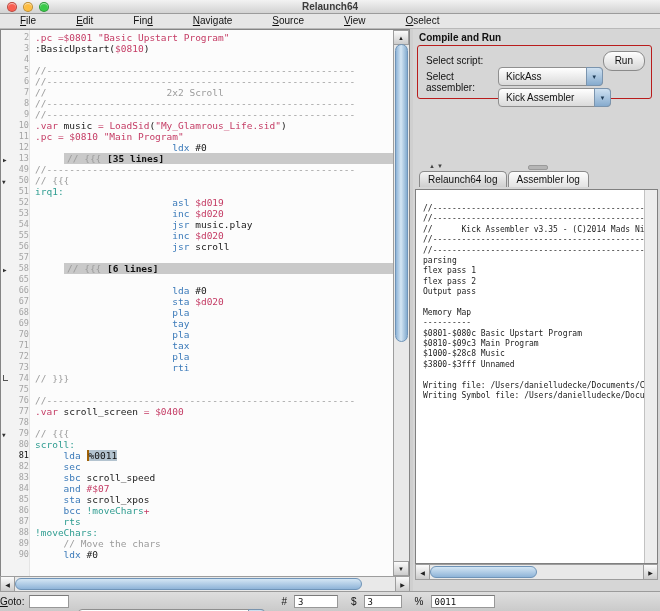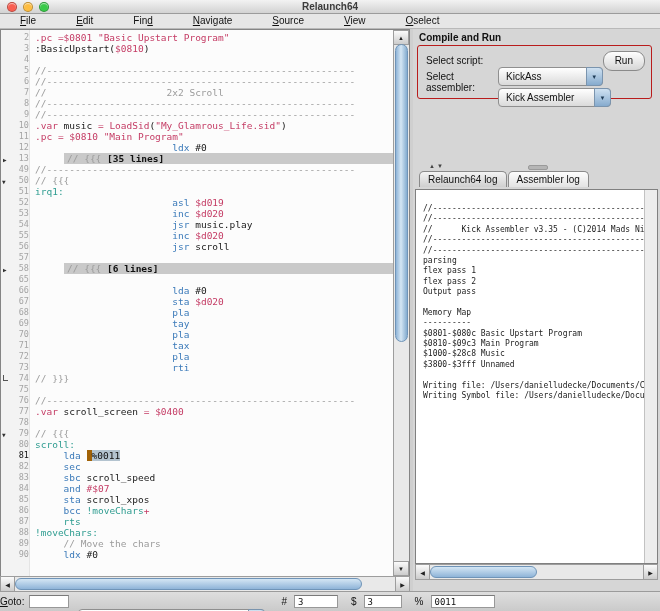--- a/index.html
+++ b/index.html
@@ -42,21 +42,21 @@
   .ncol{width:19px;flex:none;text-align:right;padding-right:3px;color:#a4a4a4;font-size:8.5px;}
   .ncol.cur{color:#111;font-weight:normal;}
   .ccol{flex:1;padding-left:3px;color:#1a1a1a;overflow:hidden;}
   .ccol.foldbg{background:#c9c9c9;margin-left:32px;}
   .st{color:#1a1a1a;}
   .sv{color:var(--c-val,#c43b64);}
   .sm{color:var(--c-mn,#3b7ab9);}
   .sl{color:var(--c-lbl,#2e9c90);}
   .sc{color:var(--c-com,#9b9b9b);}
   .sf{color:#111;font-weight:bold;}
-  .ss{background:var(--c-sel,#b3c3cf);color:#111;border-left:5px solid #a16207;}
+  .ss{background:var(--c-sel,#b3c3cf);color:#111;border-left:2px solid #a16207;}
 
   
   .vscroll{position:absolute;top:0;right:0;bottom:0;width:15px;background:#e9e9e9;border-left:1px solid #9d9d9d;}
   .sb-btn{position:absolute;left:0;right:0;height:13px;background:linear-gradient(#fbfbfb,#cccccc);border:1px solid #9d9d9d;border-left:none;display:flex;align-items:center;justify-content:center;font-size:6px;color:#222;}
   .sb-btn.up{top:0;}
   .sb-btn.down{bottom:0;}
   .vthumb{position:absolute;left:1px;right:1px;top:14px;height:296px;border-radius:7px;border:1px solid #6f94b8;background:linear-gradient(90deg,#8fb4d8,#d4e6f4 45%,#84accf);}
   .hscroll{height:14px;position:relative;background:#e9e9e9;border:1px solid #9d9d9d;}
   .hs-btn{position:absolute;top:0;bottom:0;width:13px;background:linear-gradient(#fbfbfb,#cccccc);border-right:1px solid #9d9d9d;display:flex;align-items:center;justify-content:center;font-size:6px;color:#222;}
   .hs-btn.left{left:0;}

